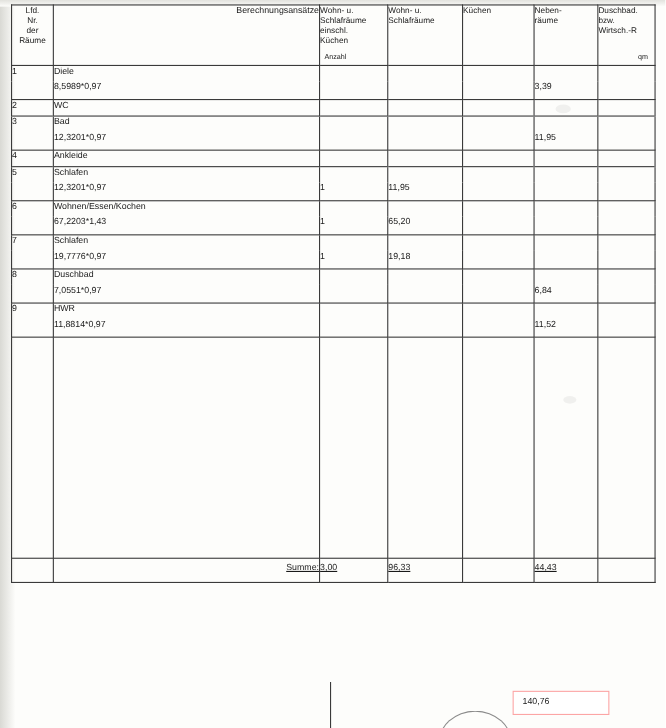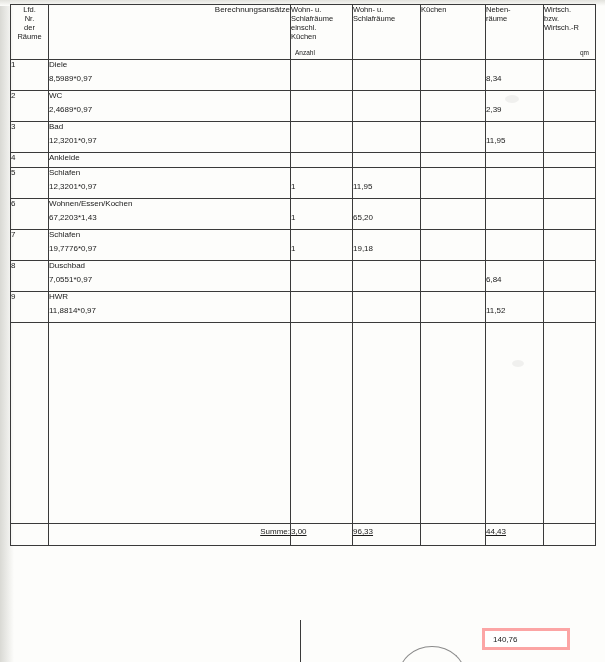--- a/index.html
+++ b/index.html
@@ -129,25 +129,25 @@
   .total-left-tail {
     position: absolute;
     left: 290px;
     top: 0;
     width: 1px;
     height: 42px;
     background: #3a3a3a;
   }
   .total-box {
     position: absolute;
-    left: 472px;
+    left: 456px;
     top: 8px;
     width: 88px;
     height: 22px;
-    border: 3px solid #fca5a5;
+    border: 1px solid #fca5a5;
     font-size: 8px;
     padding: 4px 0 0 8px;
     box-sizing: border-box;
     background: #fff;
   }
   .arc {
     position: absolute;
     left: 398px;
     top: 646px;
     width: 66px;
@@ -200,21 +200,21 @@
         <td>
           <div>Wohn- u.</div>
           <div>Schlafräume</div>
         </td>
         <td>Küchen</td>
         <td>
           <div>Neben-</div>
           <div>räume</div>
         </td>
         <td>
-          <div>Wirtsch.</div>
+          <div>Duschbad.</div>
           <div>bzw.</div>
           <div>Wirtsch.-R</div>
           <div class="hdr-sub-right">qm</div>
         </td>
       </tr>
     </thead>
     <tbody>
 
       <tr class="r-label">
         <td class="c-nr">1</td>
@@ -224,40 +224,31 @@
         <td class="c-num"></td>
         <td class="c-num"></td>
         <td class="c-num"></td>
       </tr>
       <tr class="r-value">
         <td class="c-nr"></td>
         <td class="c-ansatz">8,5989*0,97</td>
         <td class="c-num"></td>
         <td class="c-num"></td>
         <td class="c-num"></td>
-        <td class="c-num">8,34</td>
+        <td class="c-num">3,39</td>
         <td class="c-num"></td>
       </tr>
 
       <tr class="r-label">
         <td class="c-nr">2</td>
         <td class="c-ansatz">WC</td>
         <td class="c-num"></td>
         <td class="c-num"></td>
         <td class="c-num"></td>
         <td class="c-num"></td>
-        <td class="c-num"></td>
-      </tr>
-      <tr class="r-value">
-        <td class="c-nr"></td>
-        <td class="c-ansatz">2,4689*0,97</td>
-        <td class="c-num"></td>
-        <td class="c-num"></td>
-        <td class="c-num"></td>
-        <td class="c-num">2,39</td>
         <td class="c-num"></td>
       </tr>
 
       <tr class="r-label">
         <td class="c-nr">3</td>
         <td class="c-ansatz">Bad</td>
         <td class="c-num"></td>
         <td class="c-num"></td>
         <td class="c-num"></td>
         <td class="c-num"></td>

